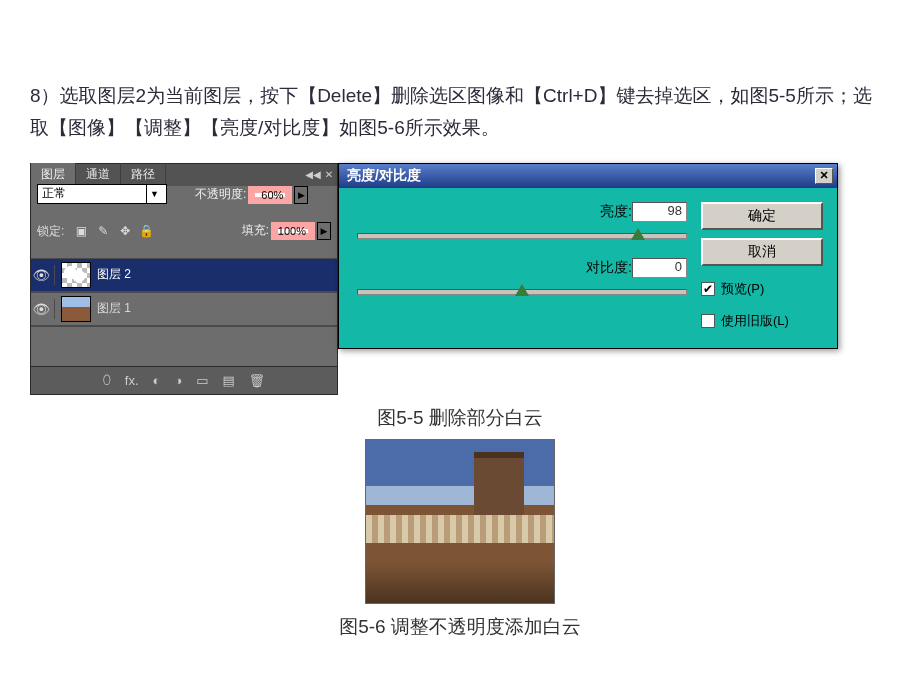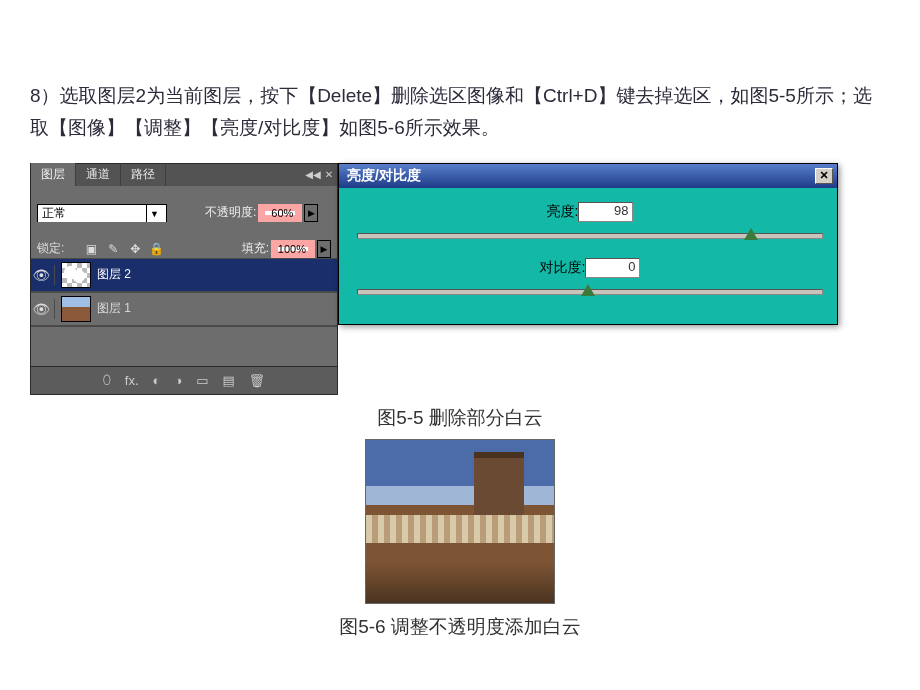--- a/index.html
+++ b/index.html
@@ -50,25 +50,25 @@
     color: #eee;
   }
   .panel-tab-spacer { flex: 1; }
   .collapse-glyph, .close-glyph {
     width: 16px; height: 16px;
     display: inline-flex; justify-content: center; align-items: center;
     color: #cfcfcf; font-size: 10px; cursor: pointer;
   }
   .panel-row1, .panel-row2 {
     display: flex;
-    align-items: flex-start;
+    align-items: flex-end;
     height: 30px;
     padding: 18px 6px;
     background: #6d6d6d;
-    gap: 18px;
+    gap: 8px;
     color:#ddd;
   }
   .blend-select {
     background: #fff;
     color: #000;
     border: 1px solid #000;
     height: 20px;
     width: 130px;
     display: flex; align-items: center; justify-content: space-between;
     padding: 0 4px;
@@ -163,21 +163,21 @@
     color:#000; display:inline-flex; justify-content:center; align-items:center;
     font-size:11px; font-family:Arial; cursor:pointer;
   }
   .bc-body{
     display:flex;
     padding:14px 14px 18px 18px;
     gap:14px;
   }
   .bc-sliders{ flex:1; }
   .bc-row{ margin-bottom:6px;}
-  .bc-row-top{display:flex; justify-content:center; align-items:center;}
+  .bc-row-top{display:flex; justify-content:flex-end; align-items:center;}
   .bc-label{color:#000; font-size:14px;}
   .bc-input{
     width:55px; height:20px;
     background:#fff; border:1px solid #888;
     border-top-color:#555; border-left-color:#555;
     text-align:right; padding-right:4px; font-size:13px;
   }
   .bc-track{
     height:18px; position:relative; margin-top:4px;
   }
@@ -340,20 +340,32 @@
         <div class="bc-row" style="margin-top:14px">
           <div class="bc-row-top">
             <span class="bc-label">对比度:</span>
             <span class="bc-input">0</span>
           </div>
           <div class="bc-track">
             <div class="bc-thumb" style="left:48%"></div>
           </div>
         </div>
       </div>
+      <div class="bc-buttons">
+        <button class="win-btn">确定</button>
+        <button class="win-btn">取消</button>
+        <label class="bc-check">
+          <span class="cb">✔</span>
+          <span>预览(P)</span>
+        </label>
+        <label class="bc-check">
+          <span class="cb"></span>
+          <span>使用旧版(L)</span>
+        </label>
+      </div>
     </div>
   </div>
 
 </div>
 
 <div class="caption">图5-5 删除部分白云</div>
 
 <div class="lower-img">
   <div class="trees"></div>
 </div>

